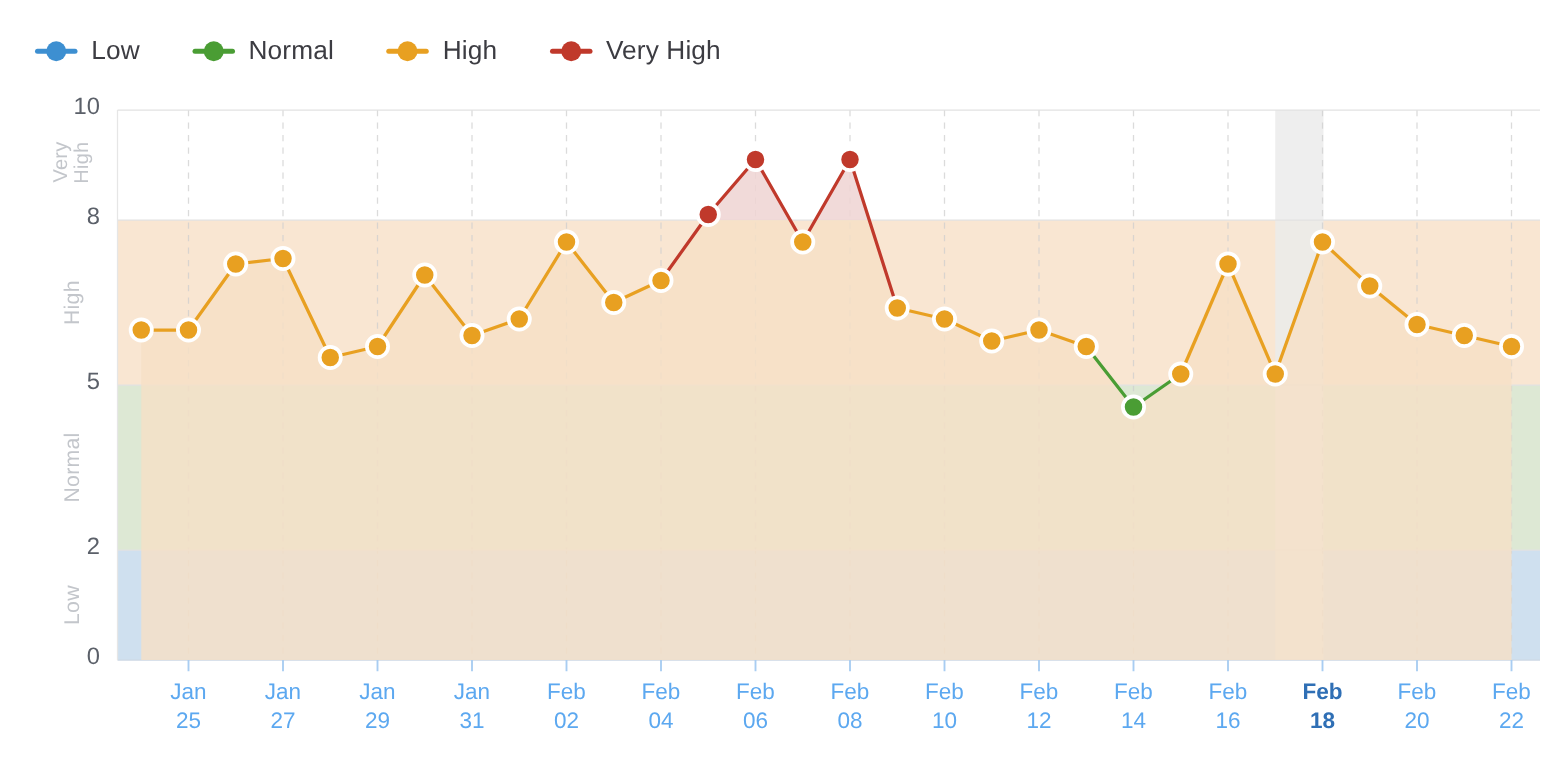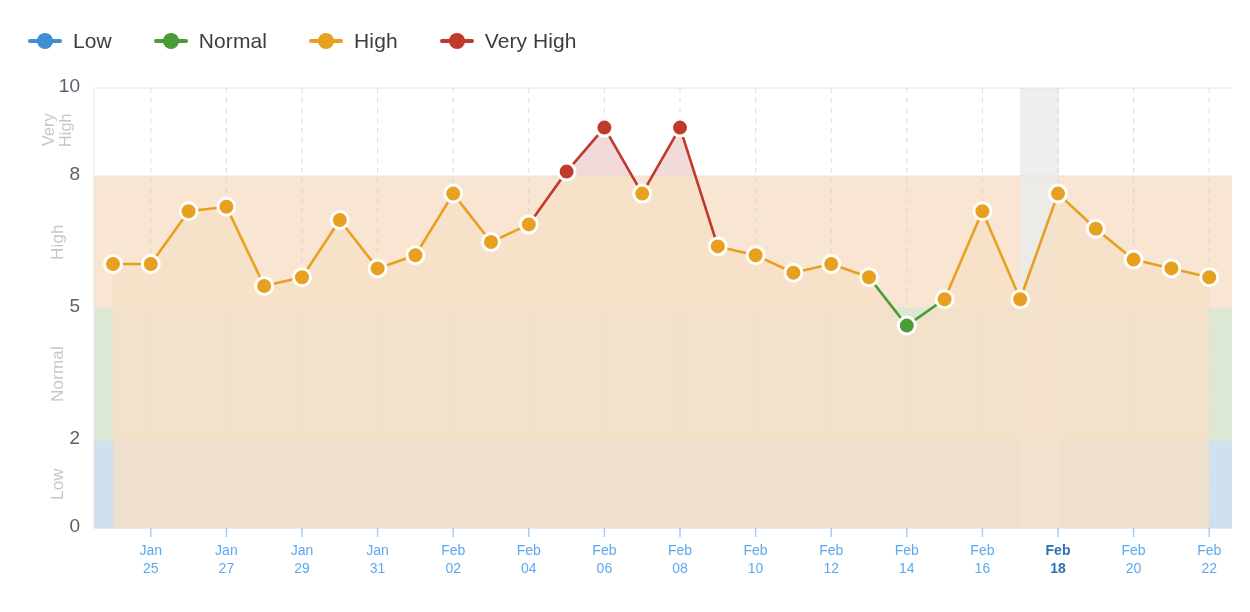--- a/index.html
+++ b/index.html
@@ -91,21 +91,21 @@
     color: #b9bcc2;
     writing-mode: vertical-rl;
     transform: rotate(180deg);
     text-align: center;
     line-height: 1.05;
     letter-spacing: 0.2px;
   }
 
   .x-tick-label {
     position: absolute;
-    font-size: 14px;
+    font-size: 18px;
     color: #5ca8f0;
     text-align: center;
     line-height: 1.25;
     white-space: pre-line;
   }
   .x-tick-label.is-current {
     color: #2f6fb5;
     font-weight: bold;
   }
 

